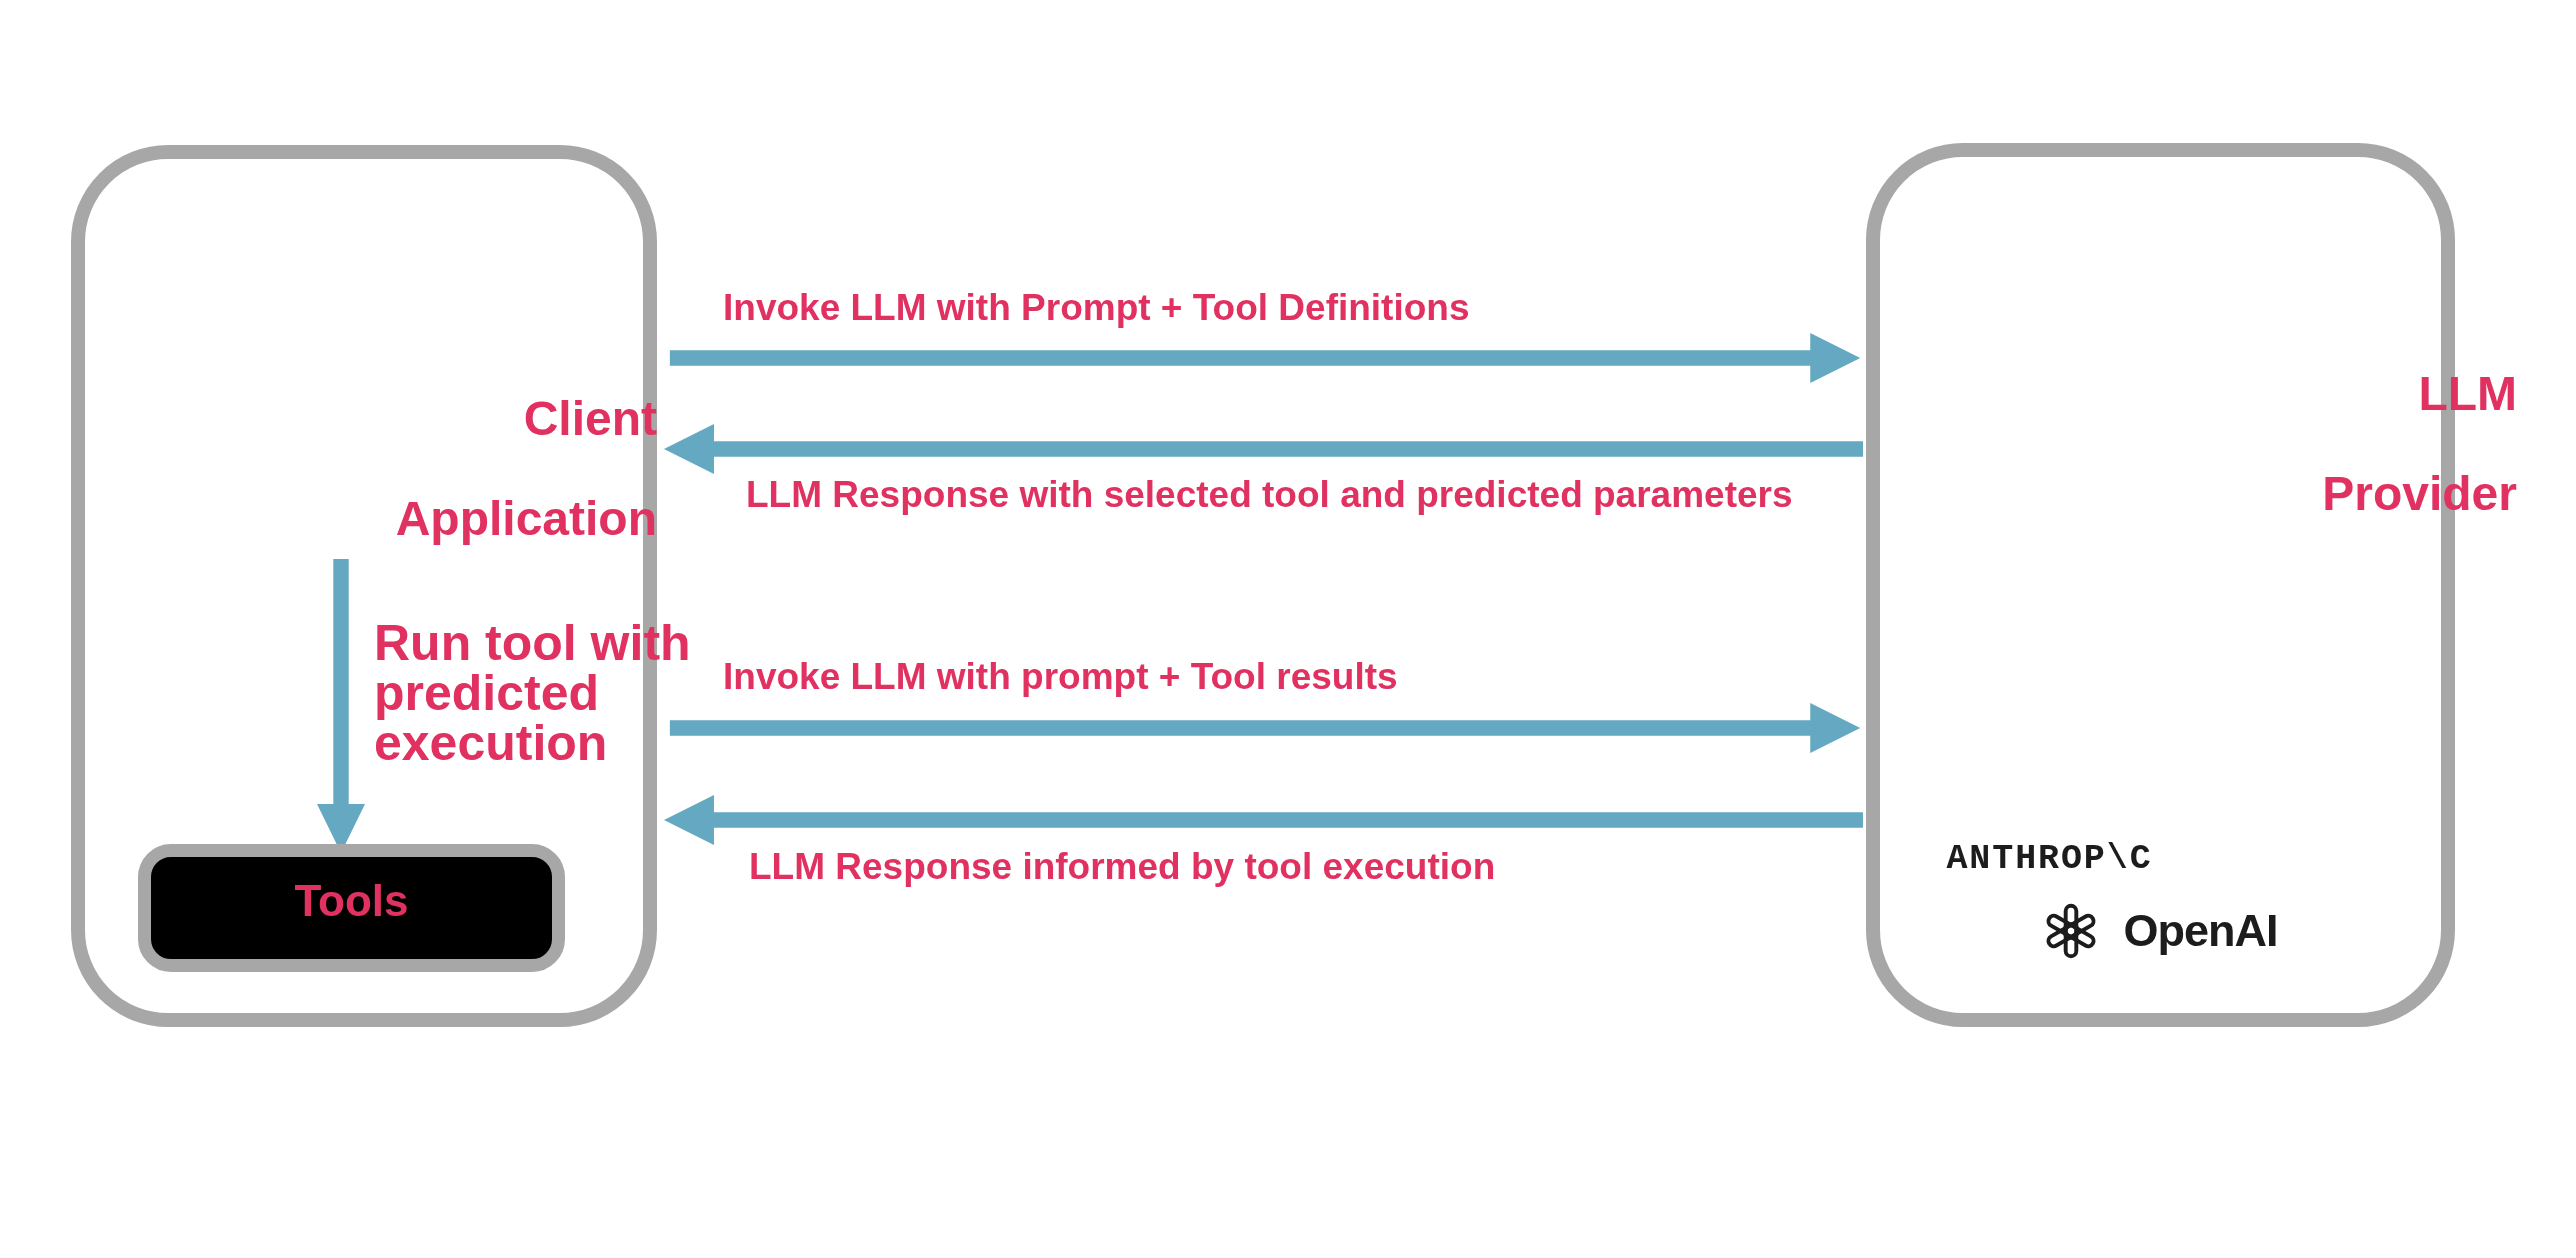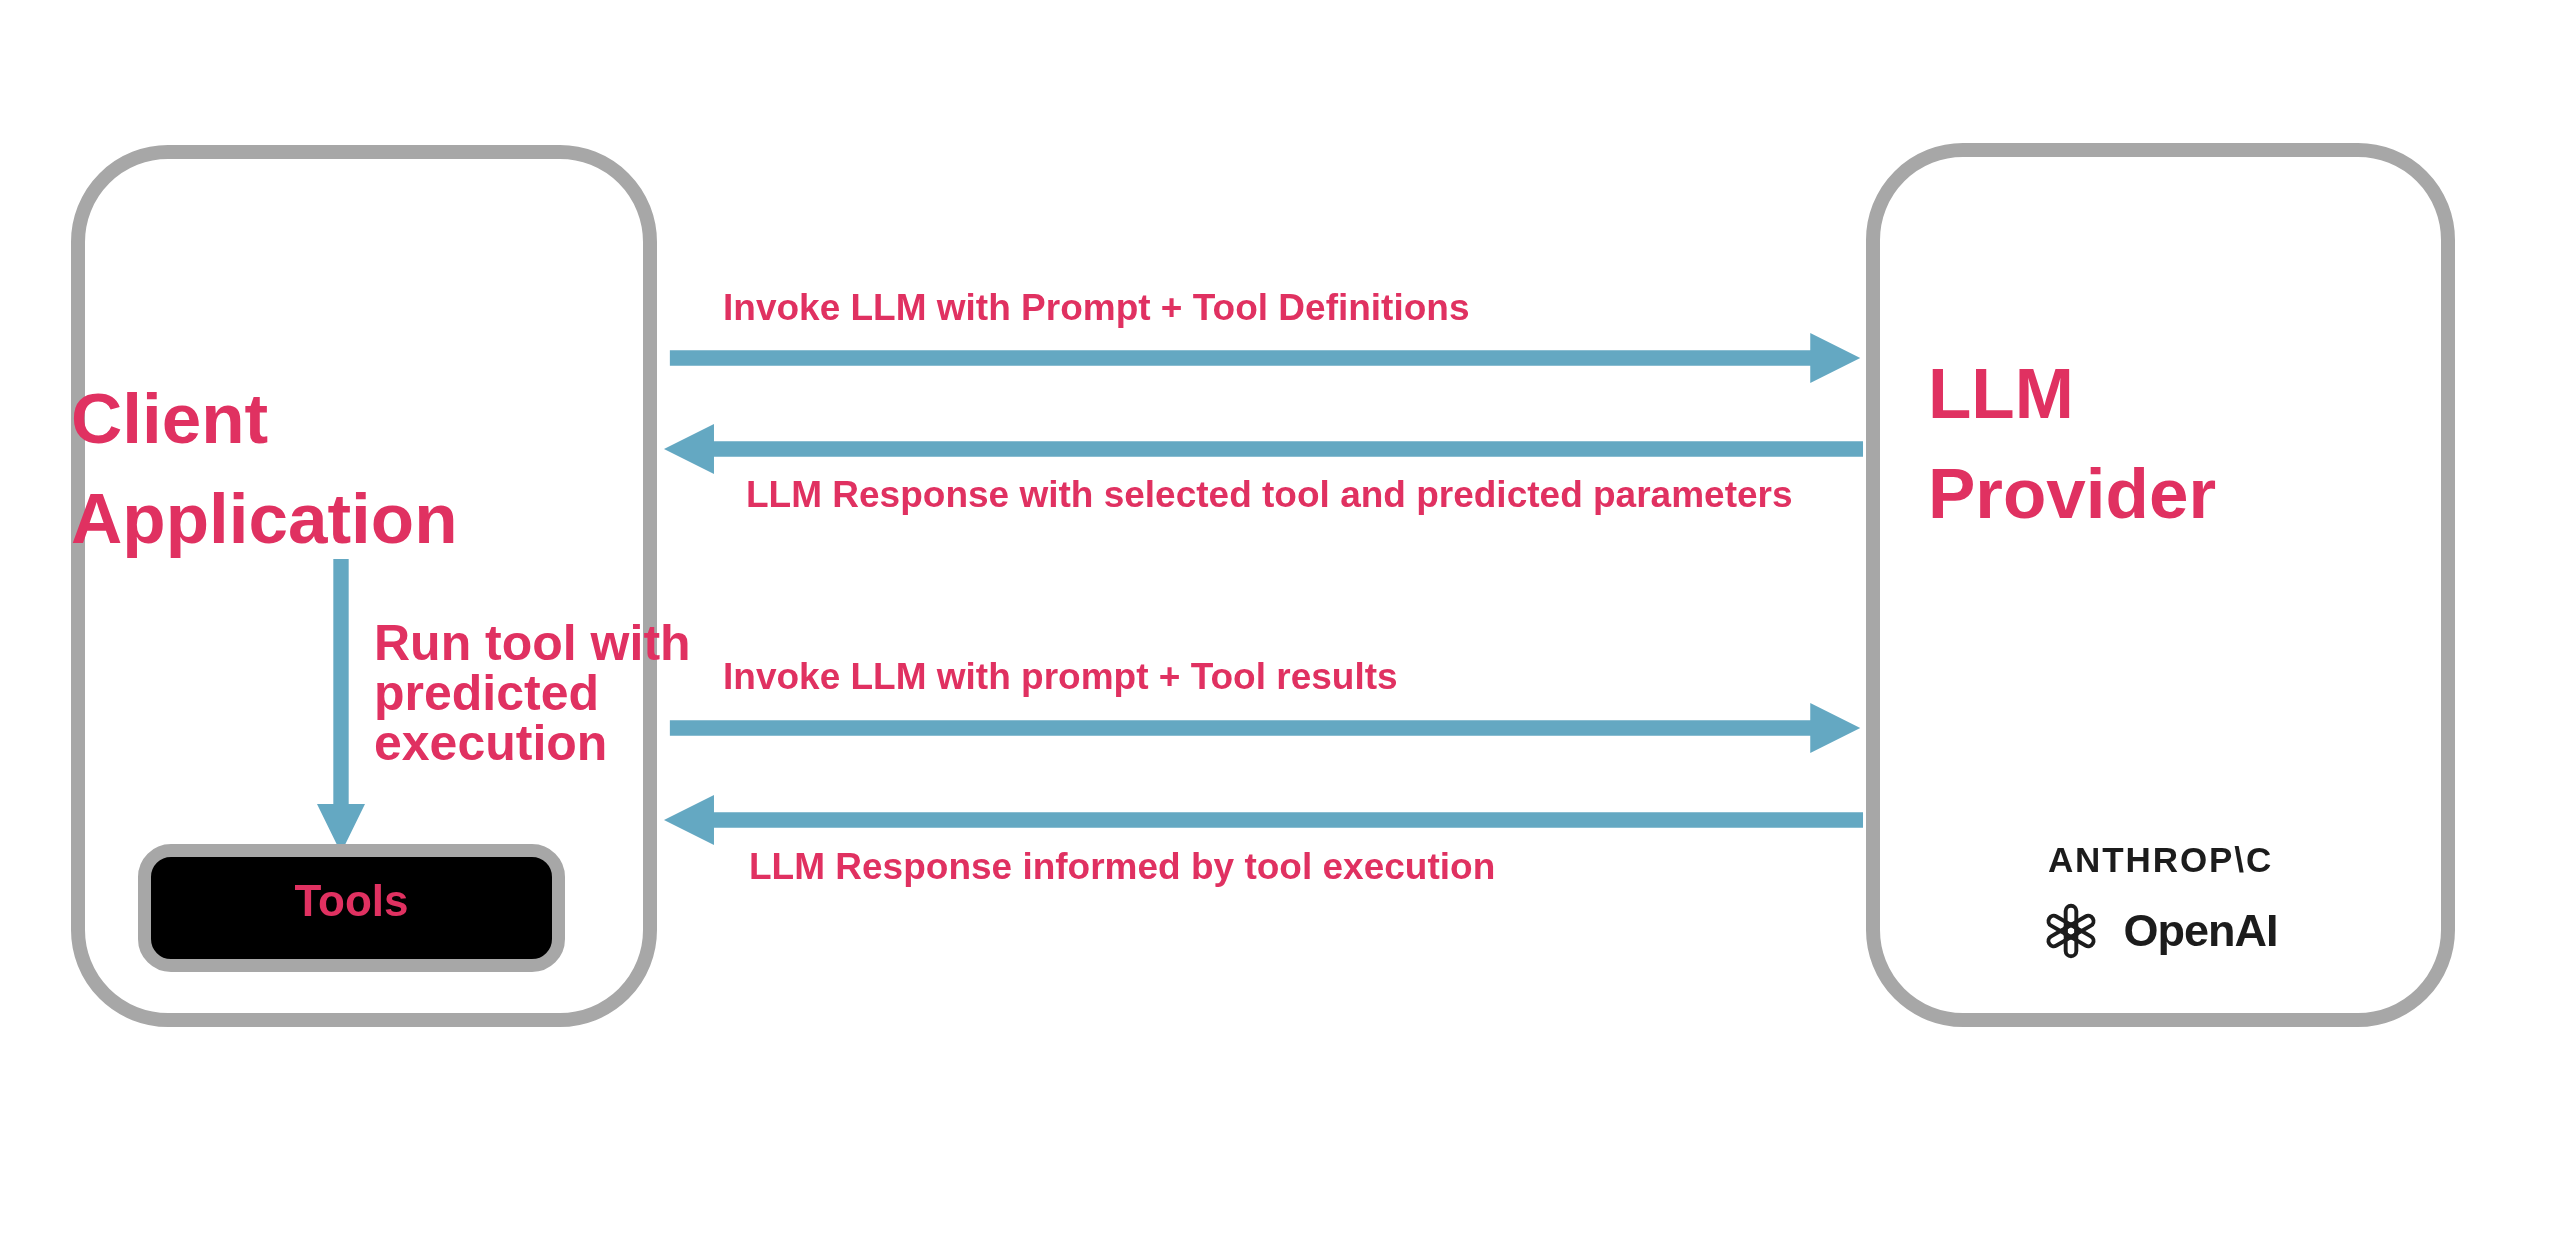--- a/index.html
+++ b/index.html
@@ -9,21 +9,21 @@
   }
   
   .box{
     position:absolute;border:14.5px solid #a7a7a7;border-radius:97px;background:#ffffff;
     box-sizing:border-box;
   }
   .client-box{left:71px;top:145px;width:586px;height:882px;}
   .llm-box{left:1866px;top:143px;width:589px;height:884px;}
   
   .box-title{
-    position:absolute;text-align:left;color:#e03161;font-size:71px;line-height:100px;
+    position:absolute;text-align:right;color:#e03161;font-size:48px;line-height:100px;
     font-weight:700;letter-spacing:0px;
   }
   .client-title{left:71px;top:369px;width:586px;}
   .llm-title{left:1928px;top:344px;width:589px;}
   
   .tools-box{
     position:absolute;left:138px;top:844px;width:427px;height:128px;box-sizing:border-box;
     border:13.5px solid #a7a7a7;border-radius:33px;background:#000000;
     display:flex;align-items:center;justify-content:center;
   }
@@ -38,22 +38,22 @@
   .label-1{left:723px;top:287px;}
   .label-2{left:746px;top:474px;}
   .label-3{left:723px;top:656px;}
   .label-4{left:749px;top:846px;}
   
   .run-tool-label{
     position:absolute;left:374px;top:618px;color:#e03161;font-size:50px;line-height:50px;
   }
   
   .anthropic-wordmark{
-    position:absolute;left:1866px;top:838px;width:589px;text-align:center;
-    color:#1c1c1c;font-size:35px;line-height:43px;letter-spacing:1.9px;font-weight:700;
+    position:absolute;left:1755px;top:838px;width:589px;text-align:center;
+    color:#1c1c1c;font-size:35px;line-height:43px;letter-spacing:1.9px;font-weight:700;font-family:Liberation Mono, monospace;
   }
   .openai-row{
     position:absolute;left:1866px;top:899px;width:589px;height:64px;
     display:flex;align-items:center;justify-content:center;gap:24px;
   }
   .openai-icon{display:block;}
   .openai-icon rect{fill:none;stroke:#1c1c1c;stroke-width:7;}
   .openai-wordmark{color:#1c1c1c;font-size:45px;letter-spacing:-1px;font-weight:700;}
 </style>
 </head>

